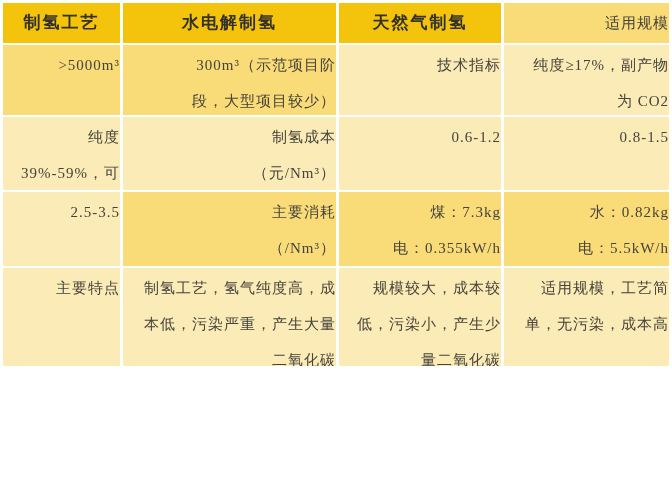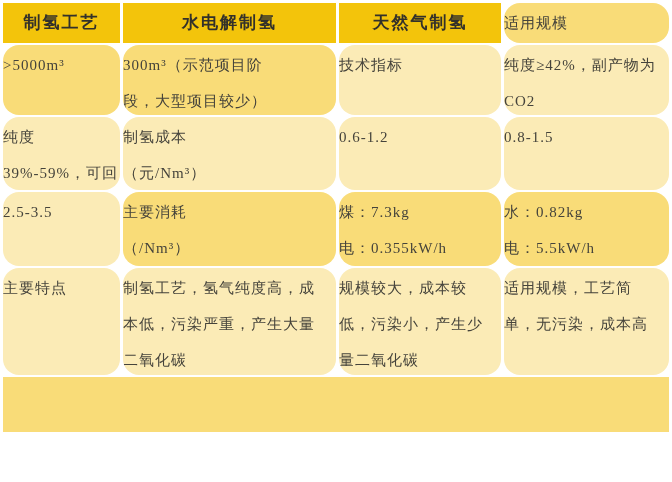--- a/index.html
+++ b/index.html
@@ -3,59 +3,58 @@
 <meta charset="utf-8">
 <style>
   html, body {
     margin: 0;
     padding: 0;
     background: #ffffff;
     font-family: "Liberation Serif", "DejaVu Serif", serif;
   }
   .page {
     width: 672px;
-    height: 432px;
+    height: 366px;
     box-sizing: border-box;
     padding: 3px 3px 0 3px;
     background: var(--grid-line, #ffffff);
     overflow: hidden;
   }
   .grid {
     display: grid;
     grid-template-columns: 117px 213px 162px 165px;
     grid-template-rows: 40px 70px 73px 74px 107px 99px 4px;
     column-gap: 3px;
     row-gap: 2px;
     background: var(--grid-line, #ffffff);
   }
   .cell {
     box-sizing: border-box;
-    text-align: left;
+    text-align: right;
     white-space: pre-line;
     line-height: 36px;
     padding-top: 2px;
     font-size: 15px;
     letter-spacing: 1px;
     color: var(--body-text, #45433B);
     overflow: hidden;
-    border-radius: 16px;
   }
   .hcell {
     box-sizing: border-box;
     background: var(--header-bg, #F3C40B);
     text-align: center;
     line-height: 40px;
     font-size: 17px;
     font-weight: bold;
     letter-spacing: 2px;
     color: var(--header-text, #33312A);
     overflow: hidden;
   }
   .dark  { background: var(--row-dark-bg, #F9DC78); }
-  .light { background: var(--row-light-bg, #FBEBB6); }
+  .light { background: var(--row-light-bg, #FBEBB6); padding-left: 16px; }
   .strip {
     grid-column: 1 / -1;
     background: var(--row-dark-bg, #F9DC78);
   }
 </style>
 </head>
 <body>
 
 <div class="page">
   <div class="grid">
@@ -63,21 +62,21 @@
     <div class="hcell">制氢工艺</div>
     <div class="hcell">水电解制氢</div>
     <div class="hcell">天然气制氢</div>
 
     <div class="cell dark">适用规模</div>
     <div class="cell dark">&gt;5000m³</div>
     <div class="cell dark">300m³（示范项目阶
 段，大型项目较少）</div>
 
     <div class="cell light">技术指标</div>
-    <div class="cell light">纯度≥42%，副产物为 CO2</div>
+    <div class="cell light">纯度≥17%，副产物为 CO2</div>
     <div class="cell light">纯度 39%-59%，可回
 收 CO2，CO，CH4</div>
 
     <div class="cell light">制氢成本
 （元/Nm³）</div>
     <div class="cell light">0.6-1.2</div>
     <div class="cell light">0.8-1.5</div>
     <div class="cell light">2.5-3.5</div>
 
     <div class="cell dark">主要消耗

